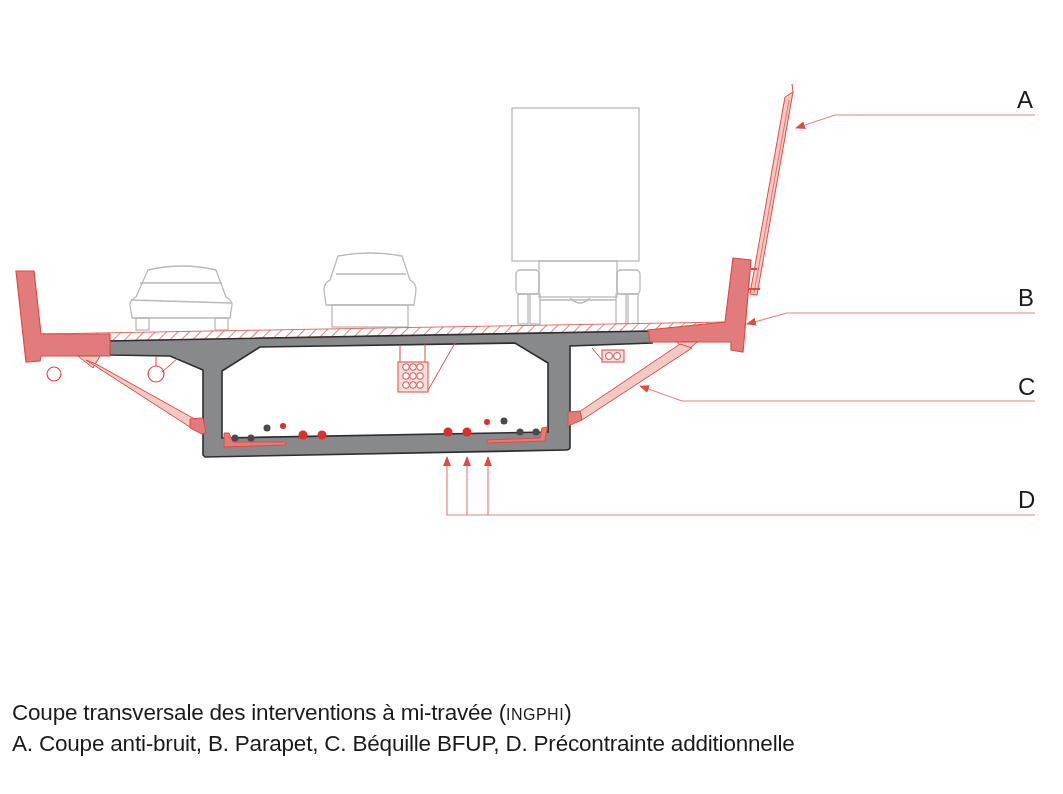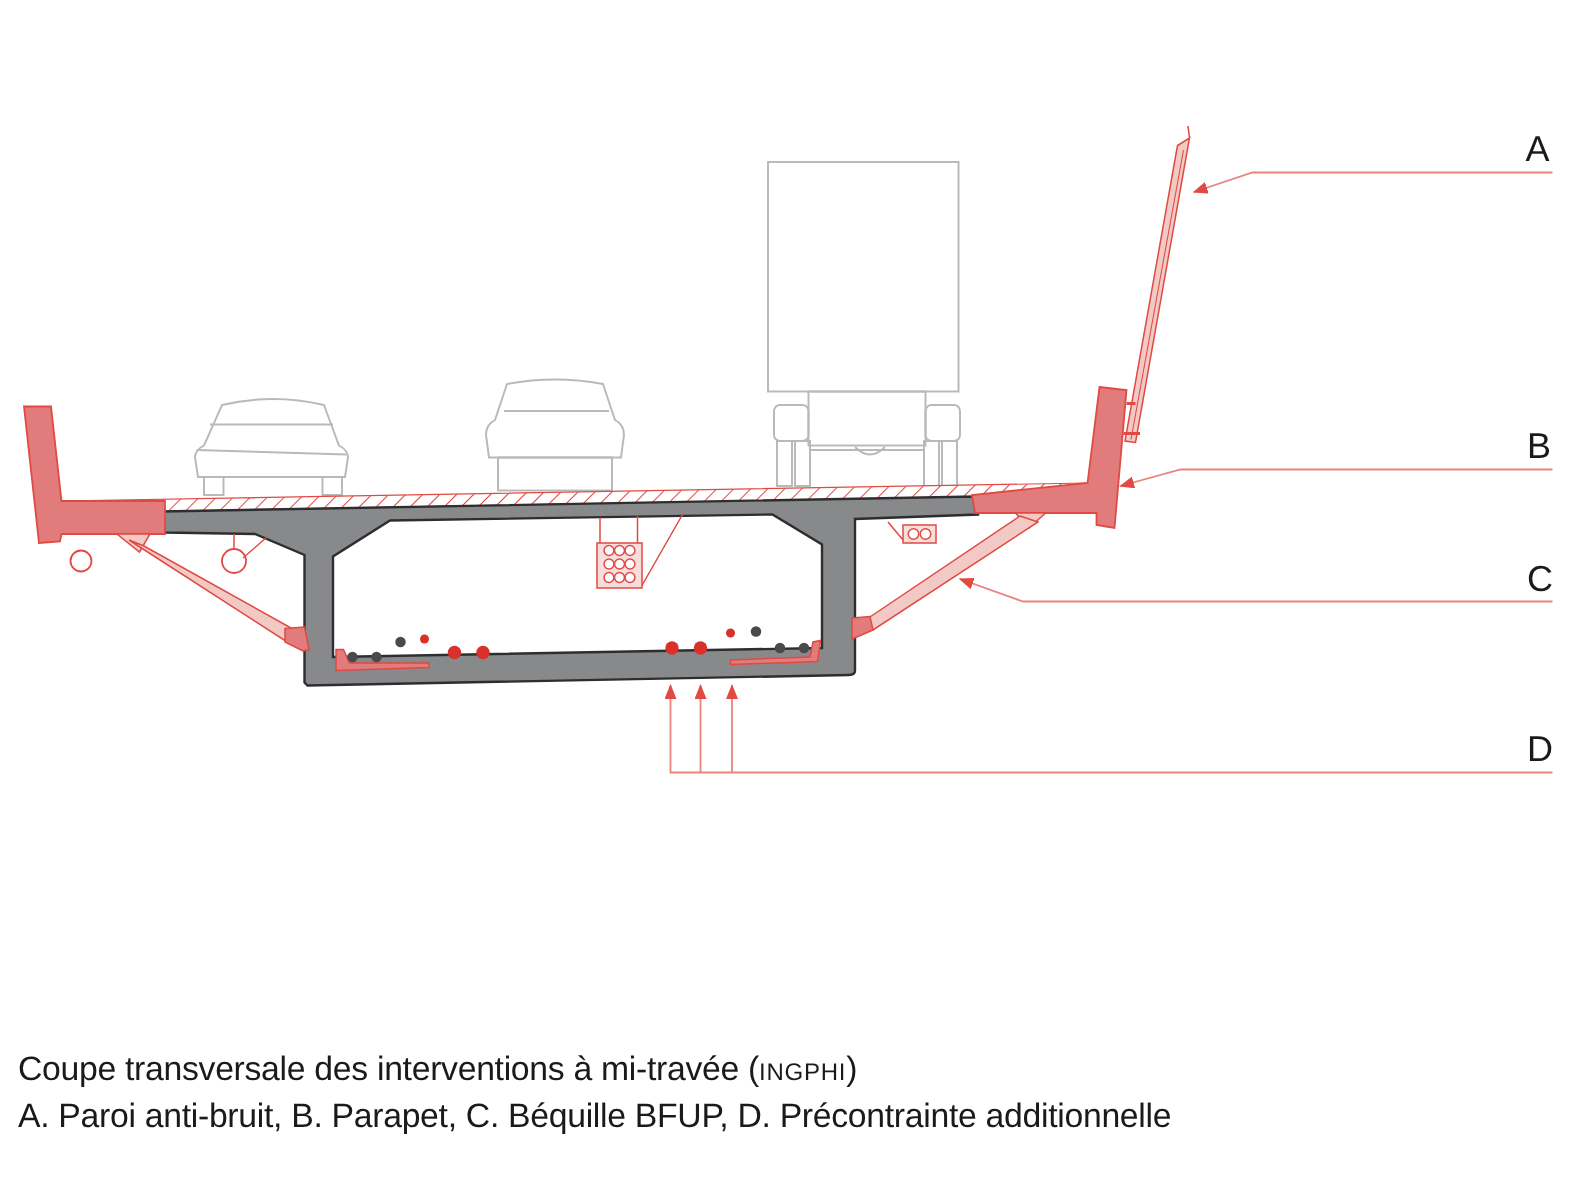--- a/index.html
+++ b/index.html
@@ -133,13 +133,13 @@
     <path d="M488,515 L488,457" marker-end="url(#arrowhead)"></path>
   </g>
 </svg>
 
 <div class="label-letter" style="left:1017px; top:88px;">A</div>
 <div class="label-letter" style="left:1018px; top:286px;">B</div>
 <div class="label-letter" style="left:1018px; top:375px;">C</div>
 <div class="label-letter" style="left:1018px; top:488px;">D</div>
 
 <div class="caption" style="top:702px;"><span>Coupe transversale des interventions à mi-travée (</span><span class="sc">INGPHI</span><span>)</span></div>
-<div class="caption" style="top:733px;">A. Paroi anti-bruit, B. Parapet, C. Béquille BFUP, D. Précontrainte additionnelle</div>
+<div class="caption" style="top:733px;">A. Coupe anti-bruit, B. Parapet, C. Béquille BFUP, D. Précontrainte additionnelle</div>
 
 </body></html>

